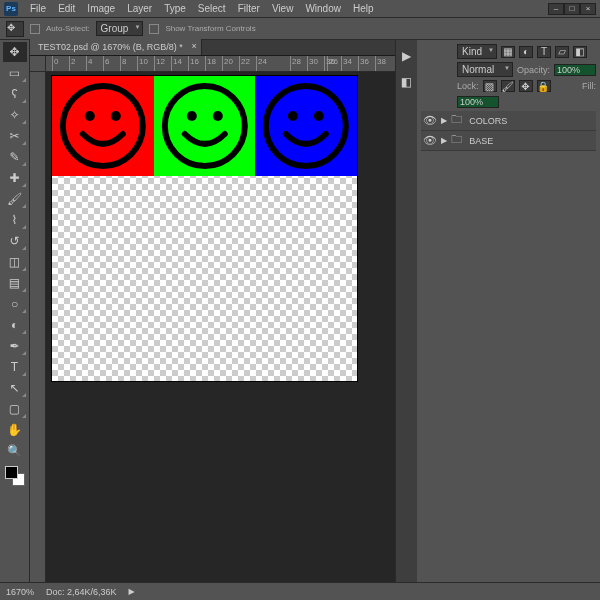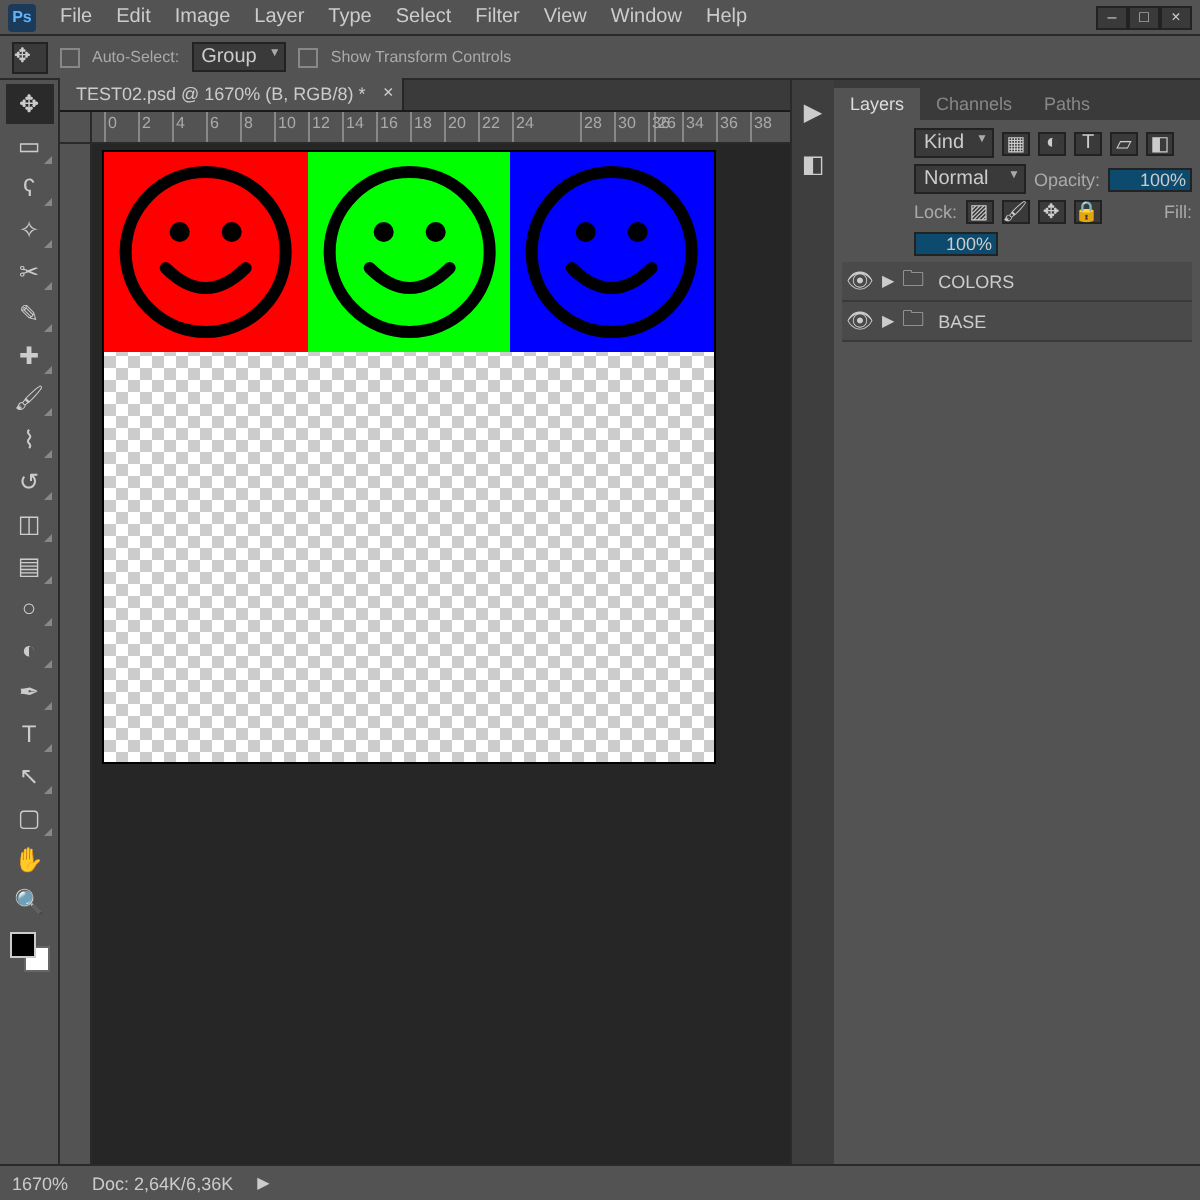--- a/index.html
+++ b/index.html
@@ -39,21 +39,21 @@
   .face-cell svg { width: 100%; height: 100%; display: block; }
   .panels { width: 205px; background: #535353; border-left: 1px solid #2a2a2a; display:flex; }
   .panel-dock { width: 21px; background:#3e3e3e; display:flex; flex-direction:column; align-items:center; padding-top:8px; gap:10px; }
   .dock-icon { width:16px; height:16px; font-size:12px; color:#ccc; display:flex; align-items:center; justify-content:center; }
   .panel-stack { flex:1; display:flex; flex-direction:column; }
   .panel-tabs { height: 20px; background: #3a3a3a; display: flex; align-items: flex-end; }
   .panel-tab { padding: 3px 8px; font-size: 9px; background:#3a3a3a; color:#888; }
   .panel-tab.active { background: #535353; color:#ddd; }
   .panel-body { flex: 1; background: #535353; padding: 4px; }
   .layer-controls { display: flex; align-items: center; gap: 4px; margin-bottom: 3px; flex-wrap: wrap; margin-left: 36px; }
-  .layer-controls .small-input { width: 42px; background:#0c4a6e; border:1px solid #222; padding:0 2px; font-size:9px; text-align:right;}
+  .layer-controls .small-input { width: 42px; background:#14532d; border:1px solid #222; padding:0 2px; font-size:9px; text-align:left;}
   .layer-controls .lbl { font-size:9px; color:#aaa; }
   .layer-row { display: flex; align-items: center; height: 20px; border-bottom: 1px solid #3a3a3a; gap: 4px; background:#4a4a4a; padding:0 2px;}
   .layer-row .eye { width: 14px; font-size: 11px; text-align:center; }
   .layer-row .arrow { font-size: 8px; }
   .layer-row .folder { width: 14px; font-size: 11px; }
   .layer-row .name { font-size: 9px; }
   .status-bar { height: 18px; background: #535353; border-top: 1px solid #2a2a2a; display: flex; align-items: center; padding: 0 6px; font-size: 9px; gap: 12px; }
   .mini { font-size:8px; color:#aaa;}
   .icn { width:14px; height:12px; display:inline-flex; align-items:center; justify-content:center; font-size:10px; background:#3a3a3a; border:1px solid #222;}
 </style>
@@ -179,25 +179,20 @@
       </div>
     </div>
   </div>
 
   <div class="panels">
     <div class="panel-dock">
       <div class="dock-icon">▶</div>
       <div class="dock-icon">◧</div>
     </div>
     <div class="panel-stack">
-      <div class="panel-tabs">
-        <div class="panel-tab active">Layers</div>
-        <div class="panel-tab">Channels</div>
-        <div class="panel-tab">Paths</div>
-      </div>
       <div class="panel-body">
         <div class="layer-controls">
           <span class="dropdown" style="width:40px">Kind</span>
           <span class="icn">▦</span>
           <span class="icn">◐</span>
           <span class="icn">T</span>
           <span class="icn">▱</span>
           <span class="icn">◧</span>
         </div>
         <div class="layer-controls">

